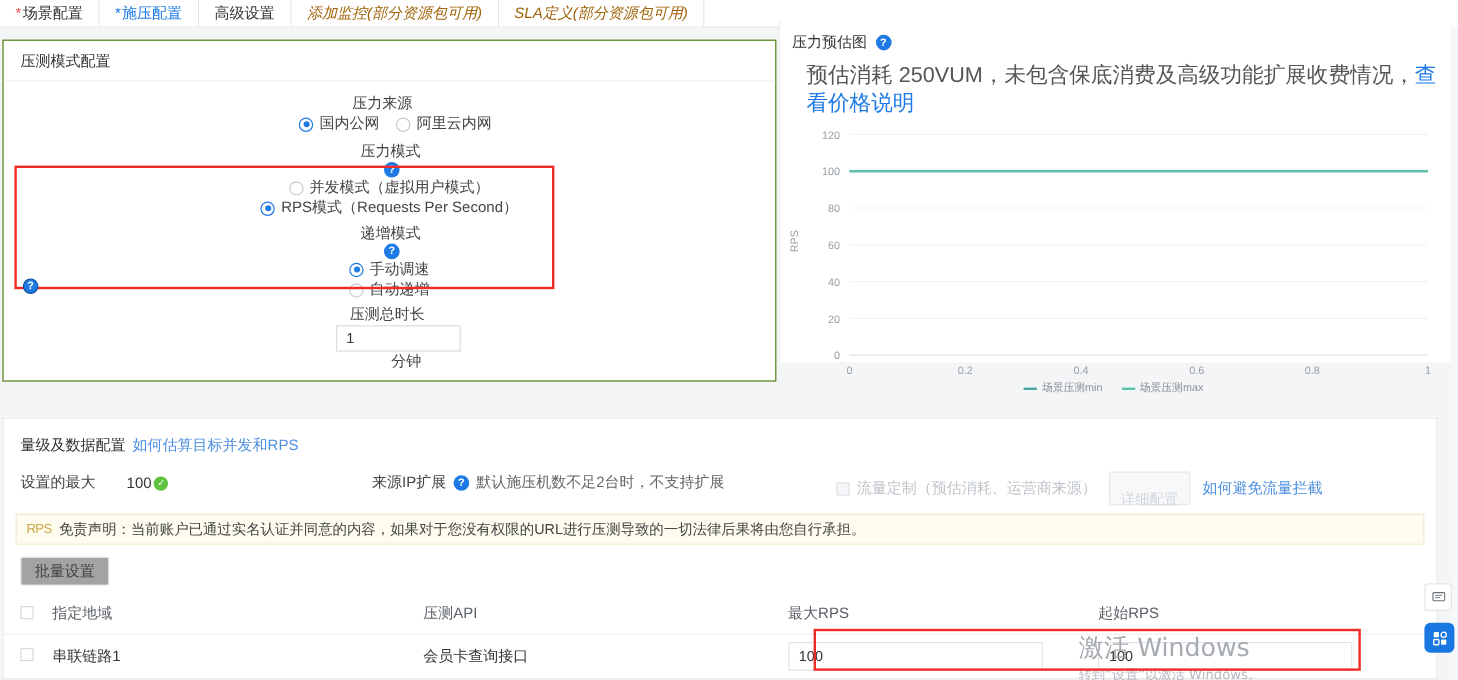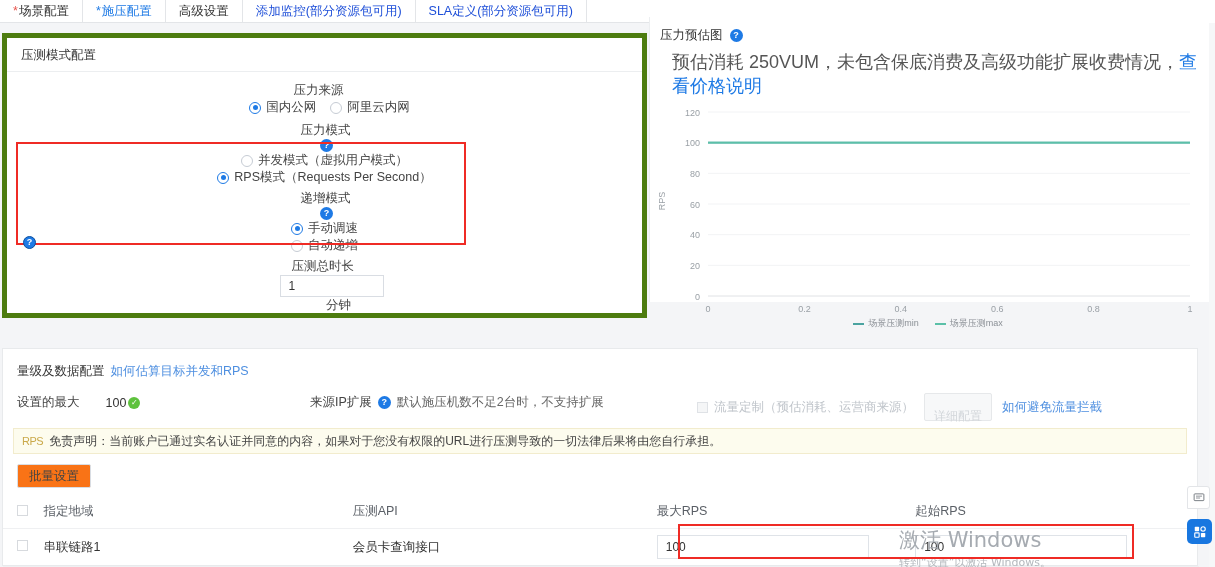--- a/index.html
+++ b/index.html
@@ -20,28 +20,28 @@
     background: #fff; border-bottom: 1px solid #e3e5e8;
     display: flex; align-items: stretch;
   }
   .tab {
     display: flex; align-items: center; justify-content: center;
     padding: 0 13px; font-size: 12.5px; color: #333;
     border-right: 1px solid #e3e5e8; cursor: pointer; white-space: nowrap;
     background: #fff; position: relative;
   }
   .tab.active { color: #1e7ae5; }
-  .tab.disabled { color: #1d4ed8; cursor: default; }
+  .tab.disabled { color: #a16207; cursor: default; font-style: italic; }
   .tab .req { color: #e8544c; margin-right: 1px; font-size: 12.5px; }
   .tab.active .req { color: #1e7ae5; }
 
   
   .panel-left {
     position: absolute; left: 2px; top: 33px; width: 645px; height: 285px;
-    background: #fff; border: 5px solid #4d7c0f;
+    background: #fff; border: 1px solid #4d7c0f;
   }
   .panel-head {
     height: 34px; line-height: 34px; padding-left: 14px;
     font-size: 12.5px; color: #333; border-bottom: 1px solid #eceef0;
   }
   .panel-body { padding: 10px 0 0 14px; }
 
   .frow { display: flex; align-items: center; min-height: 30px; margin-bottom: 2px; flex-direction: column; }
   .flabel { width: 76px; font-size: 12.5px; color: #444; flex: none; }
 
@@ -145,21 +145,21 @@
   .notice {
     margin: 6px 10px 0 10px; height: 26px; display: flex; align-items: center;
     background: #fdfcee; border: 1px solid #f2eccd; padding: 0 8px;
     font-size: 12px; color: #444;
   }
   .notice .rpsbadge { color: #caa94a; margin-right: 6px; font-size: 11px; letter-spacing: -0.5px; }
   .notice a { color: #4e8fe0; text-decoration: none; }
 
   .btn-batch {
     margin: 10px 0 0 14px; height: 24px; line-height: 22px; padding: 0 11px;
-    border: 1px solid #d9dde3; background: #f97316; color: #444; font-size: 12.5px;
+    border: 1px solid #d9dde3; background: #a3a3a3; color: #444; font-size: 12.5px;
     border-radius: 2px; cursor: pointer; display: inline-block;
   }
 
   table.rps { width: 1196px; border-collapse: collapse; margin-top: 8px; table-layout: fixed; }
   table.rps th, table.rps td {
     text-align: left; font-weight: normal; font-size: 12.5px; color: #5a5f66;
     border-bottom: 1px solid #eff0f2; padding: 0; height: 32px; vertical-align: middle;
   }
   table.rps td { color: #333; height: 38px; }
   .col-chk { width: 40px; padding-left: 14px !important; }

